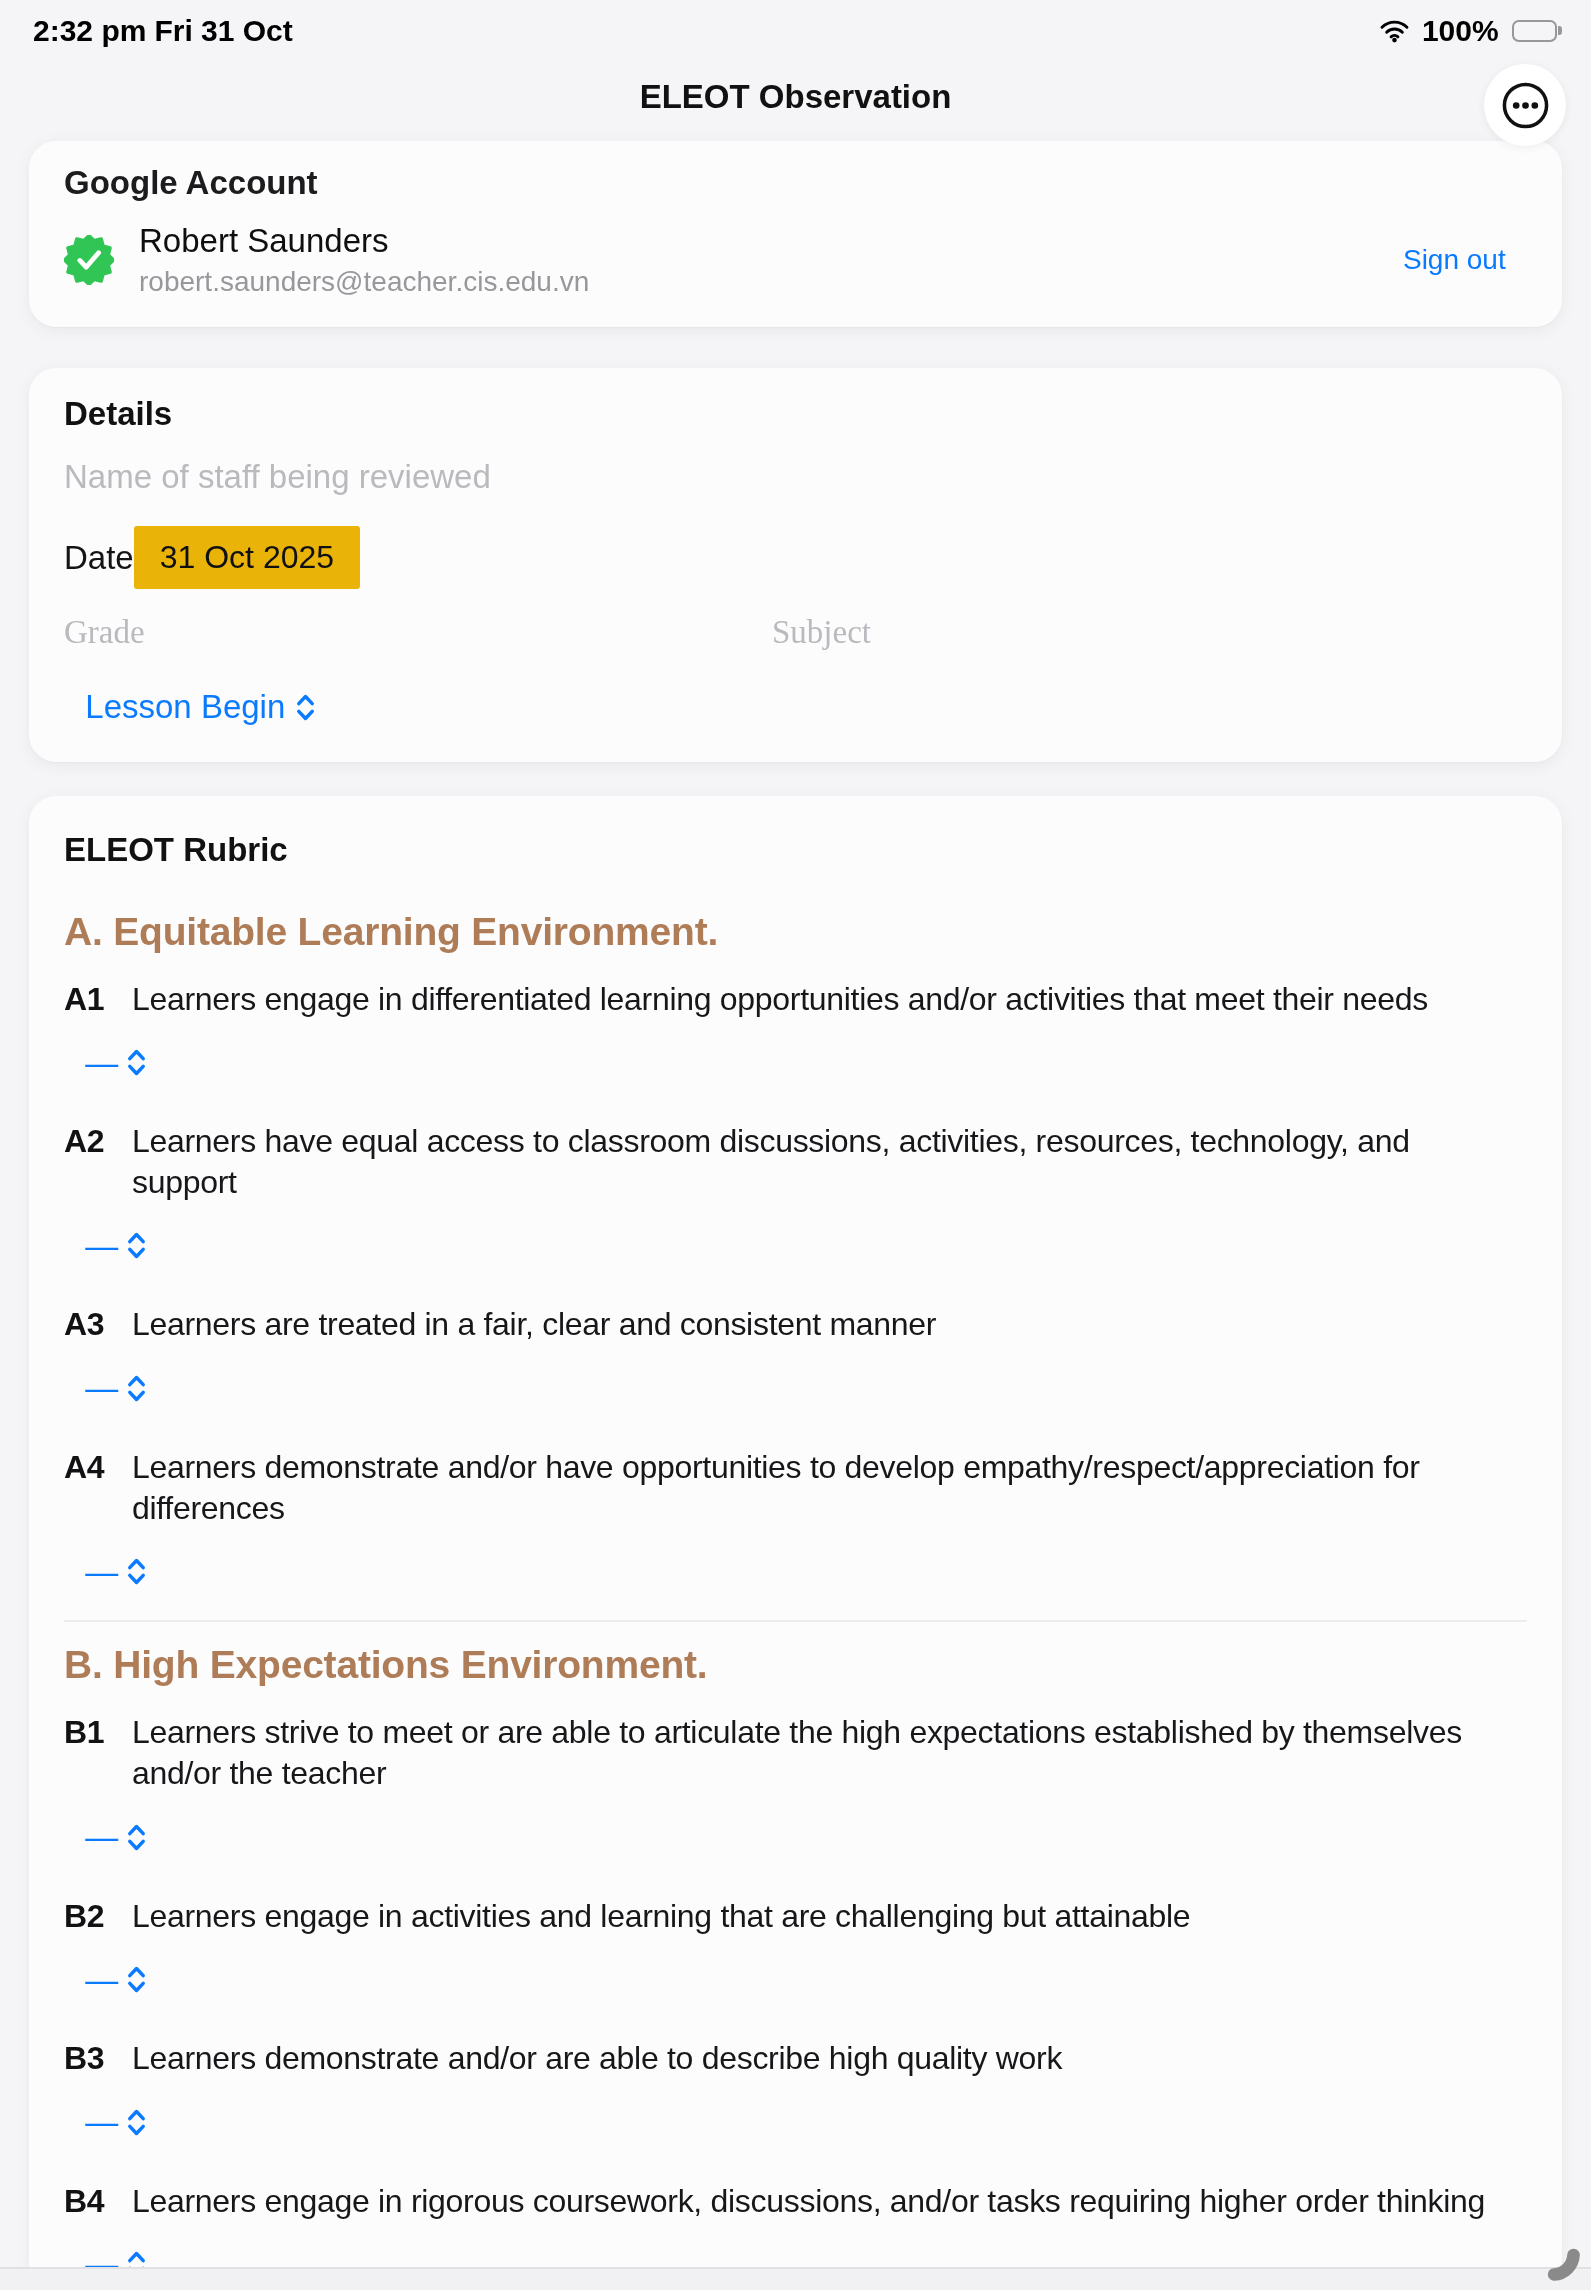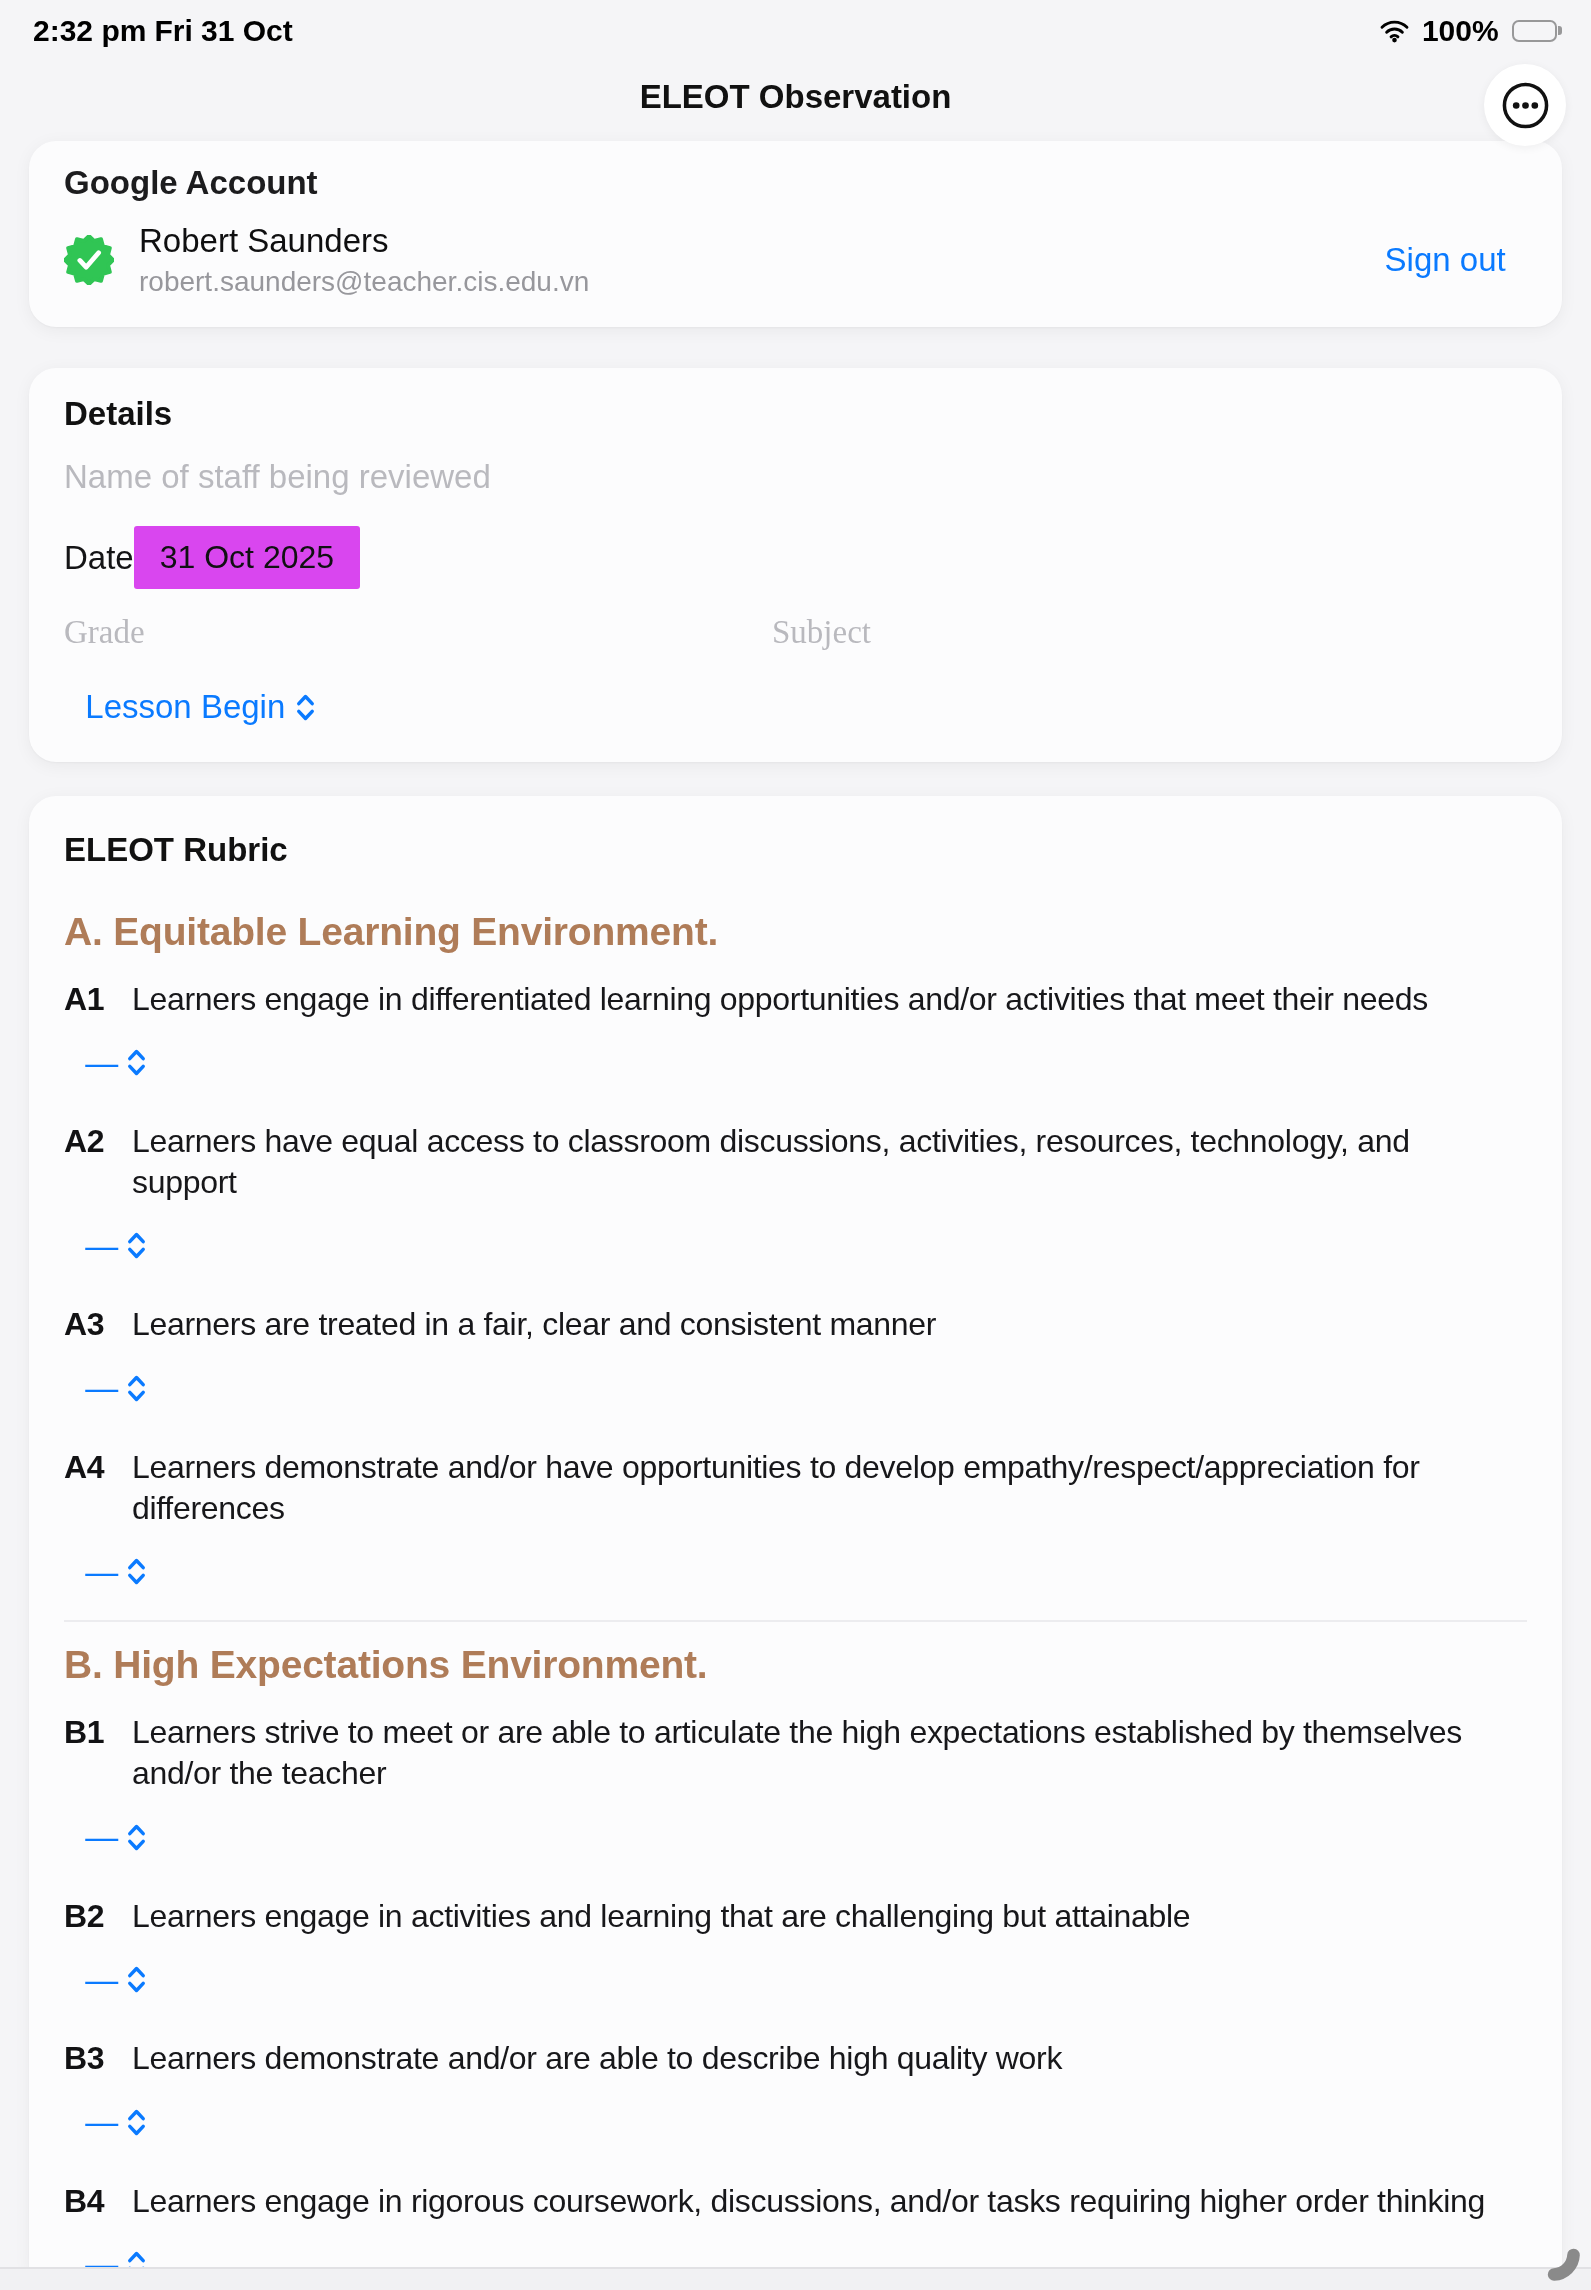--- a/index.html
+++ b/index.html
@@ -43,30 +43,30 @@
   .card {
     background:#fcfcfd; border-radius:27px;
     box-shadow:0 3.9px 17.5px rgba(0,0,0,.05), 0 1px 1.9px rgba(0,0,0,.03);
   }
   .account-card { margin-top:21.3px; padding:23px 35px 29px 35px; }
   .section-label { font-size:33px; font-weight:600; color:#1c1c1e; }
   .account-row { display:flex; align-items:center; margin-top:19.4px; }
   .account-text { margin-left:25px; }
   .account-name { font-size:33px; color:#0f0f10; }
   .account-email { font-size:28px; color:#97979c; margin-top:6.8px; }
-  .sign-out { margin-left:auto; font-size:33px; color:#0a7aff; text-decoration:none; padding-right:21.3px; }
+  .sign-out { margin-left:auto; font-size:28px; color:#0a7aff; text-decoration:none; padding-right:21.3px; }
   
   .details-card { margin-top:41px; padding:27px 35px 31px 35px; }
   .card-heading { font-size:33px; font-weight:700; color:#111; }
   .placeholder { color:#b9b9be; font-weight:400; }
   .staff-field { margin-top:25px; font-size:33px; min-height:41px; }
   .date-row { margin-top:27px; display:flex; align-items:center; }
   .field-label { font-size:33px; color:#141416; }
   .date-pill {
-    background:#d946ef; border-radius:3px; padding:12.6px 26px;
+    background:#eab308; border-radius:3px; padding:12.6px 26px;
     font-size:32px; color:#101012; border:none; cursor:pointer;
     font-family:"Liberation Sans", sans-serif;
   }
   .gs-row { margin-top:25px; position:relative; font-size:33px; min-height:41px;font-family:Liberation Serif, serif; }
   .subject-field { position:absolute; left:708px; top:0; }
   .picker {
     display:inline-flex; align-items:center; gap:8.7px;
     color:#0a7aff; font-size:33px; cursor:pointer; border:none; background:none;
     font-family:"Liberation Sans", sans-serif;
   }

